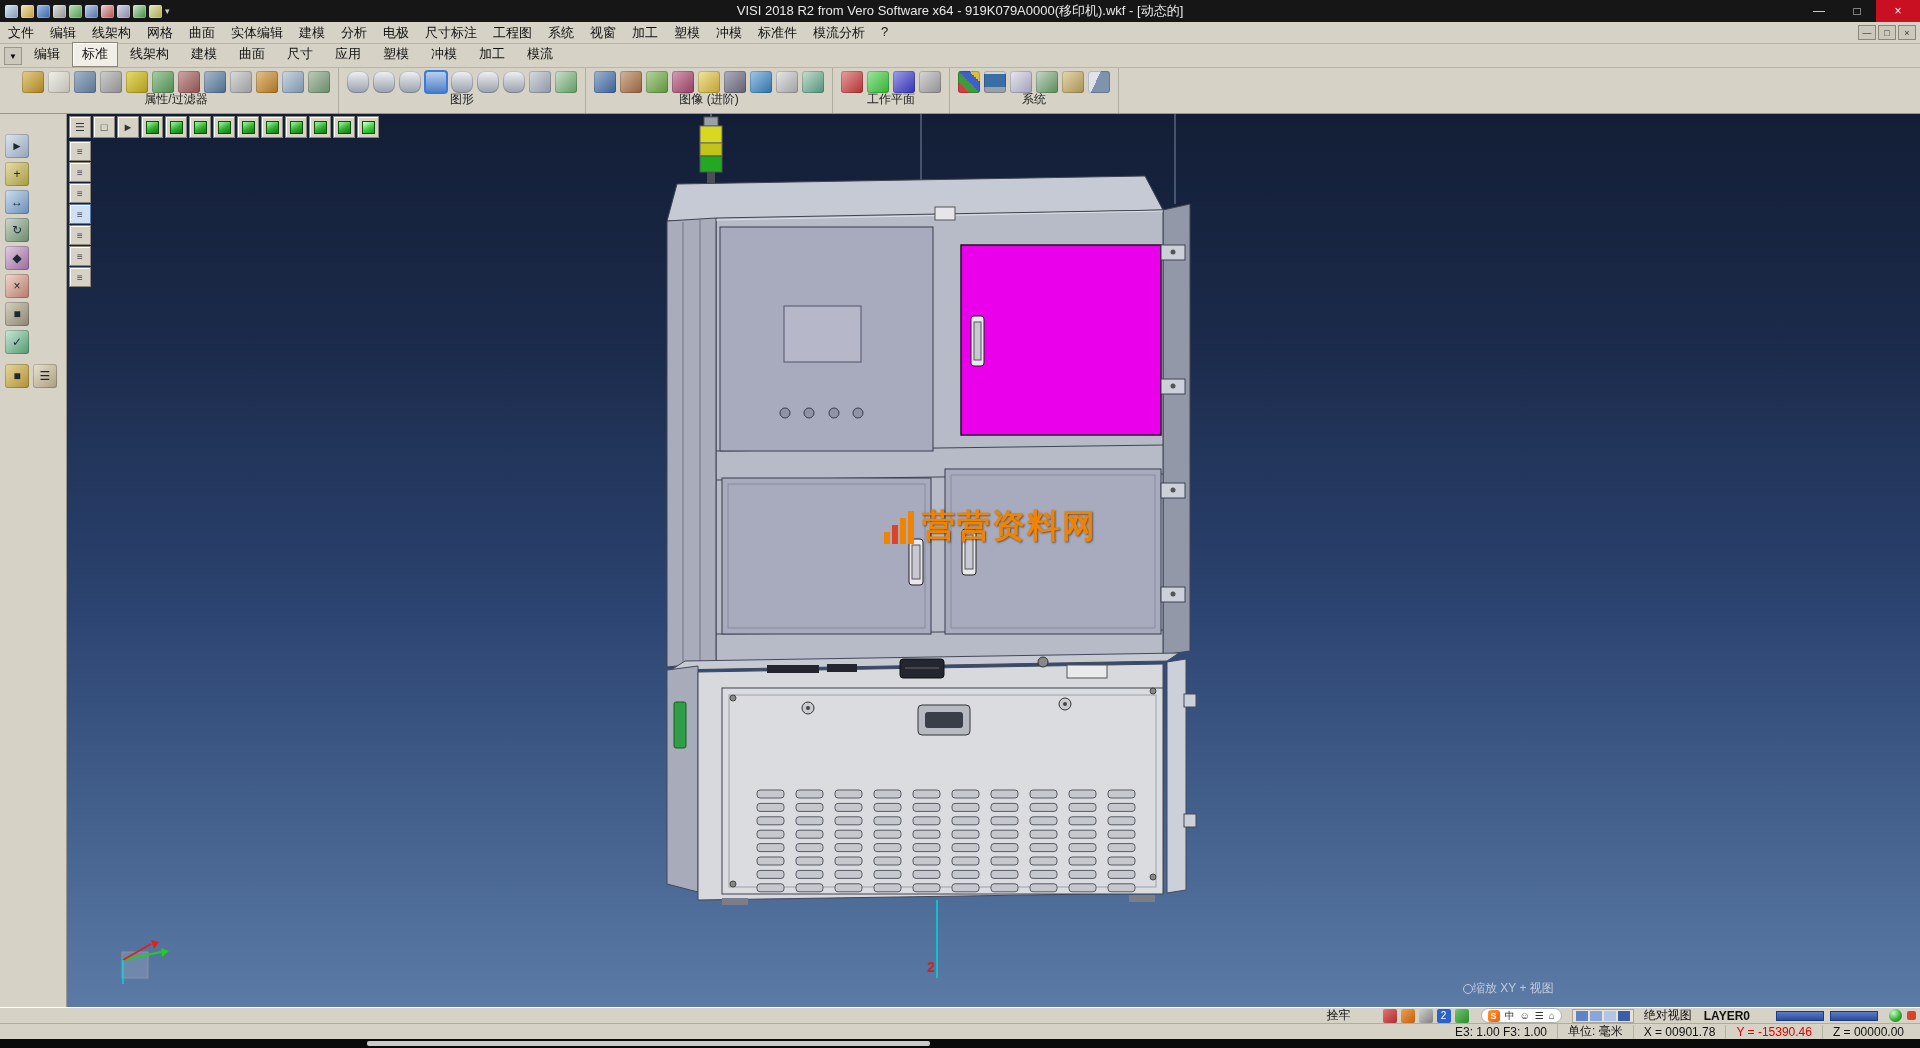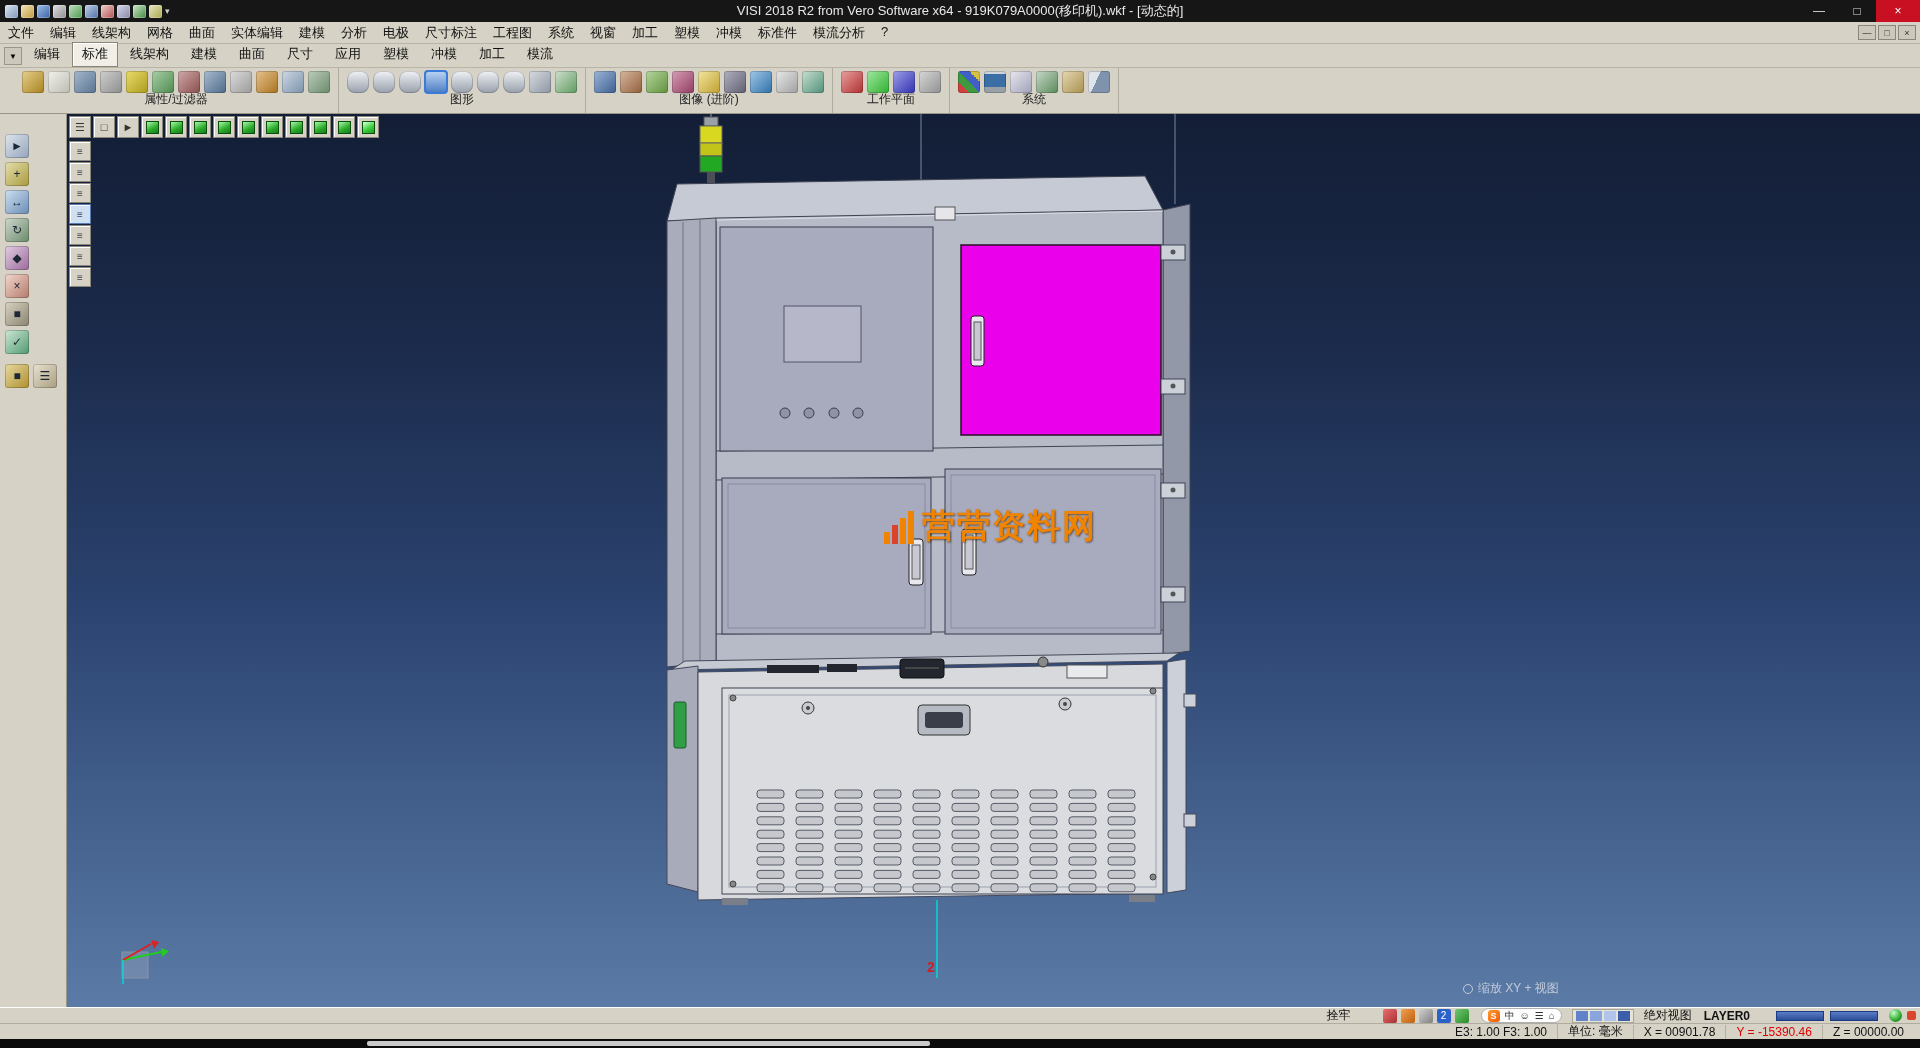--- a/index.html
+++ b/index.html
@@ -65,21 +65,21 @@
   #model-svg { position:absolute; inset:0; width:100%; height:100%; }
 
   .watermark { position:absolute; left:817px; top:390px; display:flex; align-items:center; gap:8px; z-index:4; }
   .wm-bars { display:flex; align-items:flex-end; gap:2px; height:34px; }
   .wm-bars i { display:block; width:6px; background:#f08300; }
   .wm-bars i:nth-child(1){height:12px;} .wm-bars i:nth-child(2){height:19px;background:#d9442a;}
   .wm-bars i:nth-child(3){height:26px;} .wm-bars i:nth-child(4){height:33px;}
   .wm-text { font-size:33px; font-weight:bold; color:#f08300; letter-spacing:2px;
              text-shadow:1px 1px 2px rgba(50,25,0,.6); }
 
-  .vp-overlay { position:absolute; left:1396px; top:866px; display:flex; align-items:center; gap:5px;
+  .vp-overlay { position:absolute; left:1396px; top:866px; display:flex; align-items:center; 
                 color:#c9d2de; font-size:12px; opacity:.92; z-index:4; }
   .vp-overlay .dot { width:10px; height:10px; border:1px solid #c9d2de; border-radius:50%; }
 
   
   .status1 { height:16px; background:#d6d2c6; border-top:1px solid #fff; display:flex; align-items:center;
              font-size:12px; color:#111; padding:0 4px; }
   .s-spacer { flex:1; }
   .lock-label { margin-right:32px; white-space:nowrap; }
   .tray { display:flex; gap:4px; margin-right:12px; align-items:center; }
   .tray-i { width:14px; height:14px; border-radius:2px; font-size:10px; color:#fff;

